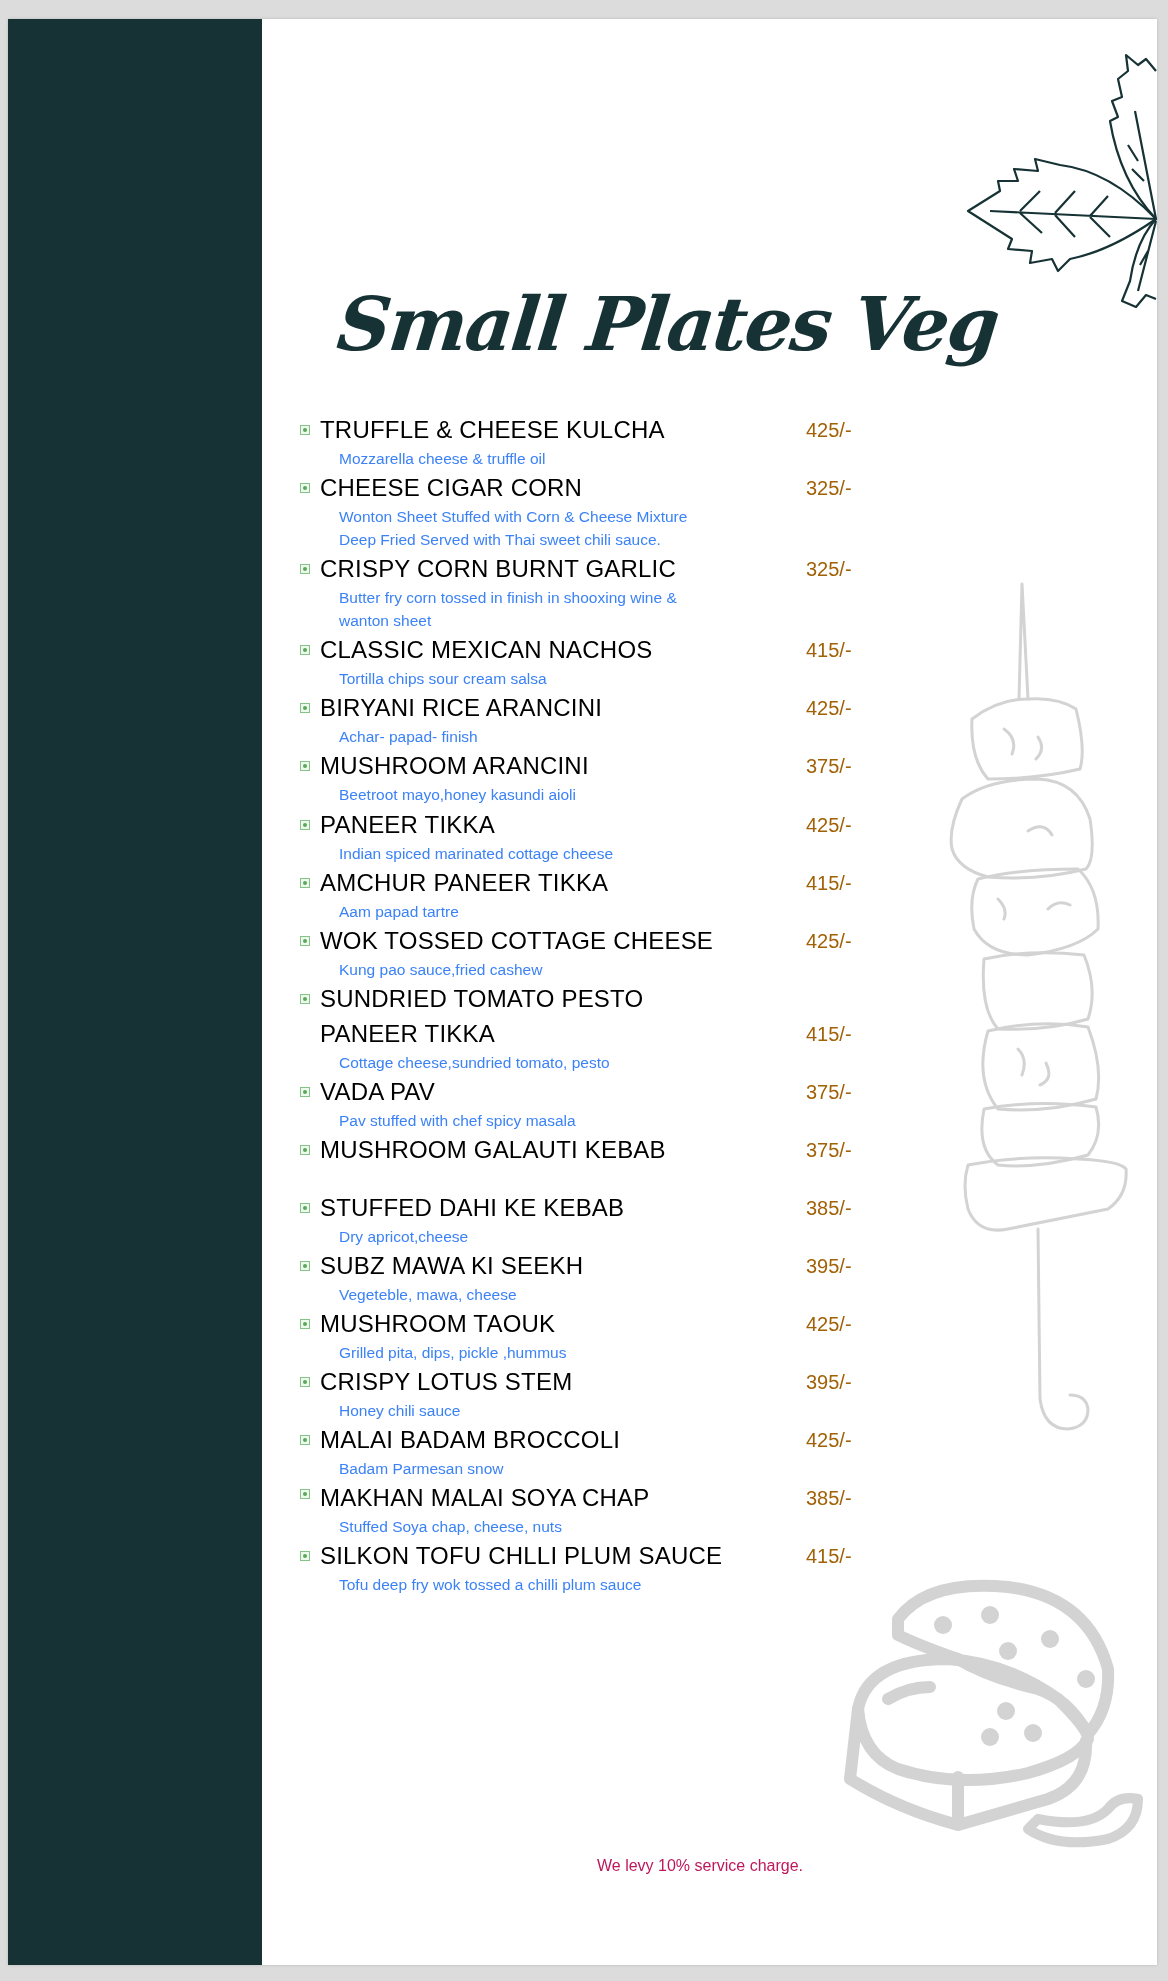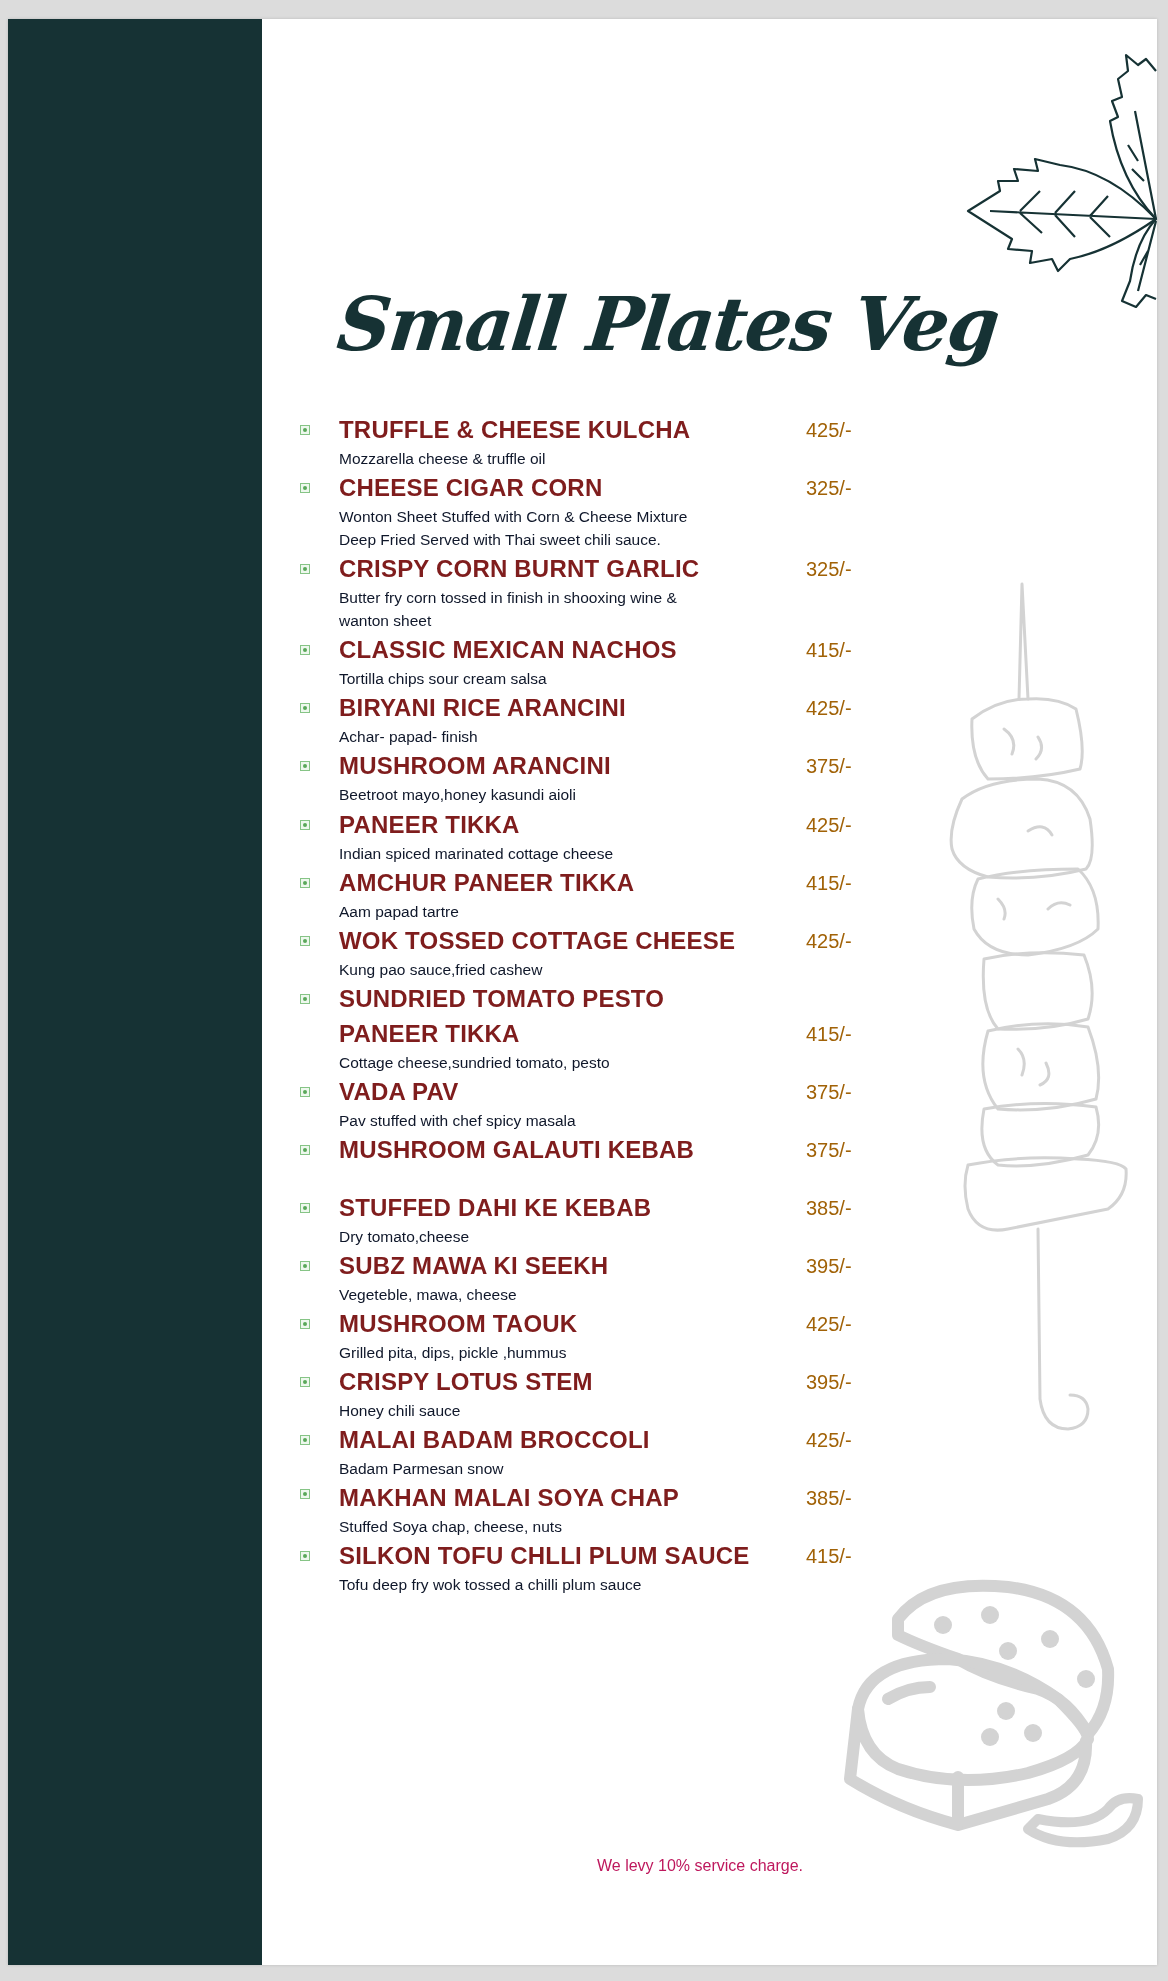--- a/index.html
+++ b/index.html
@@ -38,31 +38,31 @@
     position: absolute; left: 292px; top: 10px;
     width: 10px; height: 10px;
     border: 1px solid #86c486; background: #eef8ee;
     box-sizing: border-box;
   }
   .veg::after {
     content: ""; position: absolute; left: 2px; top: 2px;
     width: 4px; height: 4px; border-radius: 50%; background: #5aa85a;
   }
   .name {
-    position: absolute; left: 331px; top: 0;
-    font-size: 24px; color: #7f1d1d; white-space: nowrap;
-    line-height: 30px; letter-spacing: 0.2px; font-weight: bold;
+    position: absolute; left: 312px; top: 0;
+    font-size: 24px; color: #000000; white-space: nowrap;
+    line-height: 30px; letter-spacing: 0.2px;
   }
   .price {
     position: absolute; left: 798px; top: 0;
     font-size: 20px; color: #a16207; white-space: nowrap; line-height: 30px;
   }
   .desc {
     position: absolute; left: 331px;
-    font-size: 15.5px; color: #0f172a; line-height: 23px; white-space: nowrap;
+    font-size: 15.5px; color: #3b82f6; line-height: 23px; white-space: nowrap;
   }
   .footer {
     position: absolute; left: 262px; width: 860px; top: 1835px;
     text-align: center; font-size: 16px; color: #be185d; line-height: 24px;
   }
 </style>
 </head>
 <body>
 
 <div class="page">
@@ -186,21 +186,21 @@
     </div>
     <div class="item" style="top:1116px">
       <span class="veg"></span>
       <span class="name">MUSHROOM GALAUTI KEBAB</span>
       <span class="price">375/-</span>
     </div>
     <div class="item" style="top:1174px">
       <span class="veg"></span>
       <span class="name">STUFFED DAHI KE KEBAB</span>
       <span class="price">385/-</span>
-      <span class="desc" style="top:32px">Dry tomato,cheese</span>
+      <span class="desc" style="top:32px">Dry apricot,cheese</span>
     </div>
     <div class="item" style="top:1232px">
       <span class="veg"></span>
       <span class="name">SUBZ MAWA KI SEEKH</span>
       <span class="price">395/-</span>
       <span class="desc" style="top:32px">Vegeteble, mawa, cheese</span>
     </div>
     <div class="item" style="top:1290px">
       <span class="veg"></span>
       <span class="name">MUSHROOM TAOUK</span>

